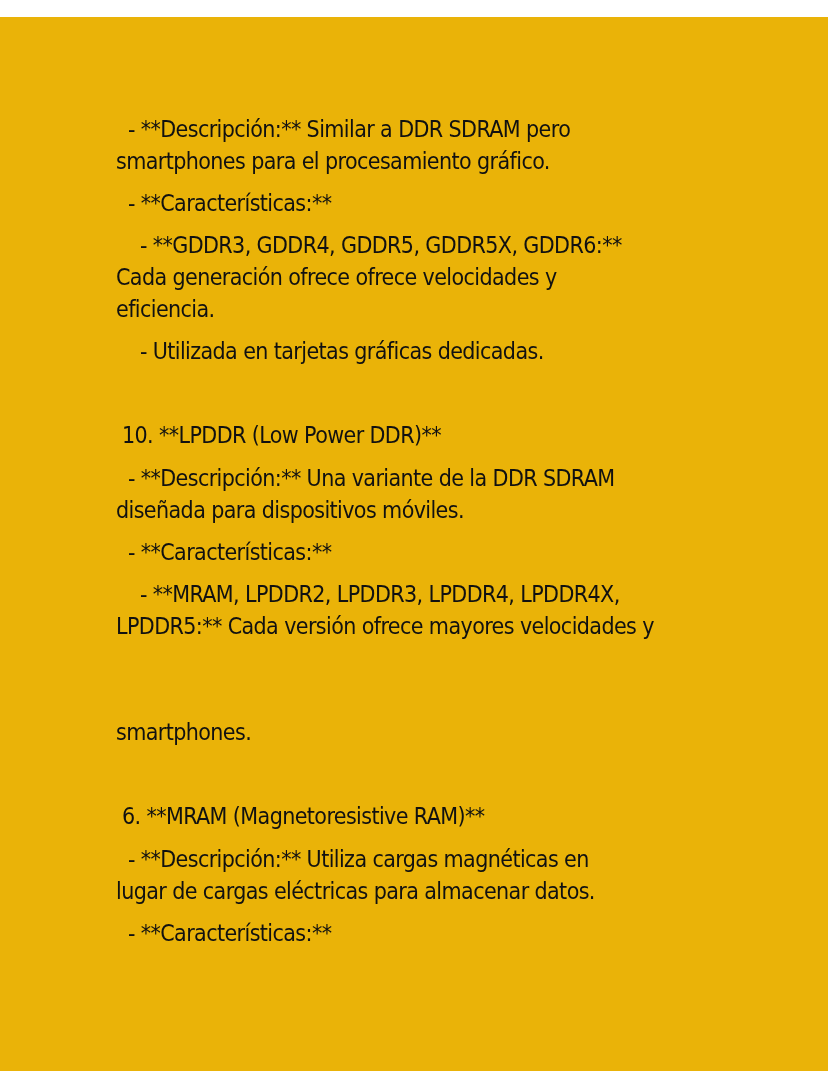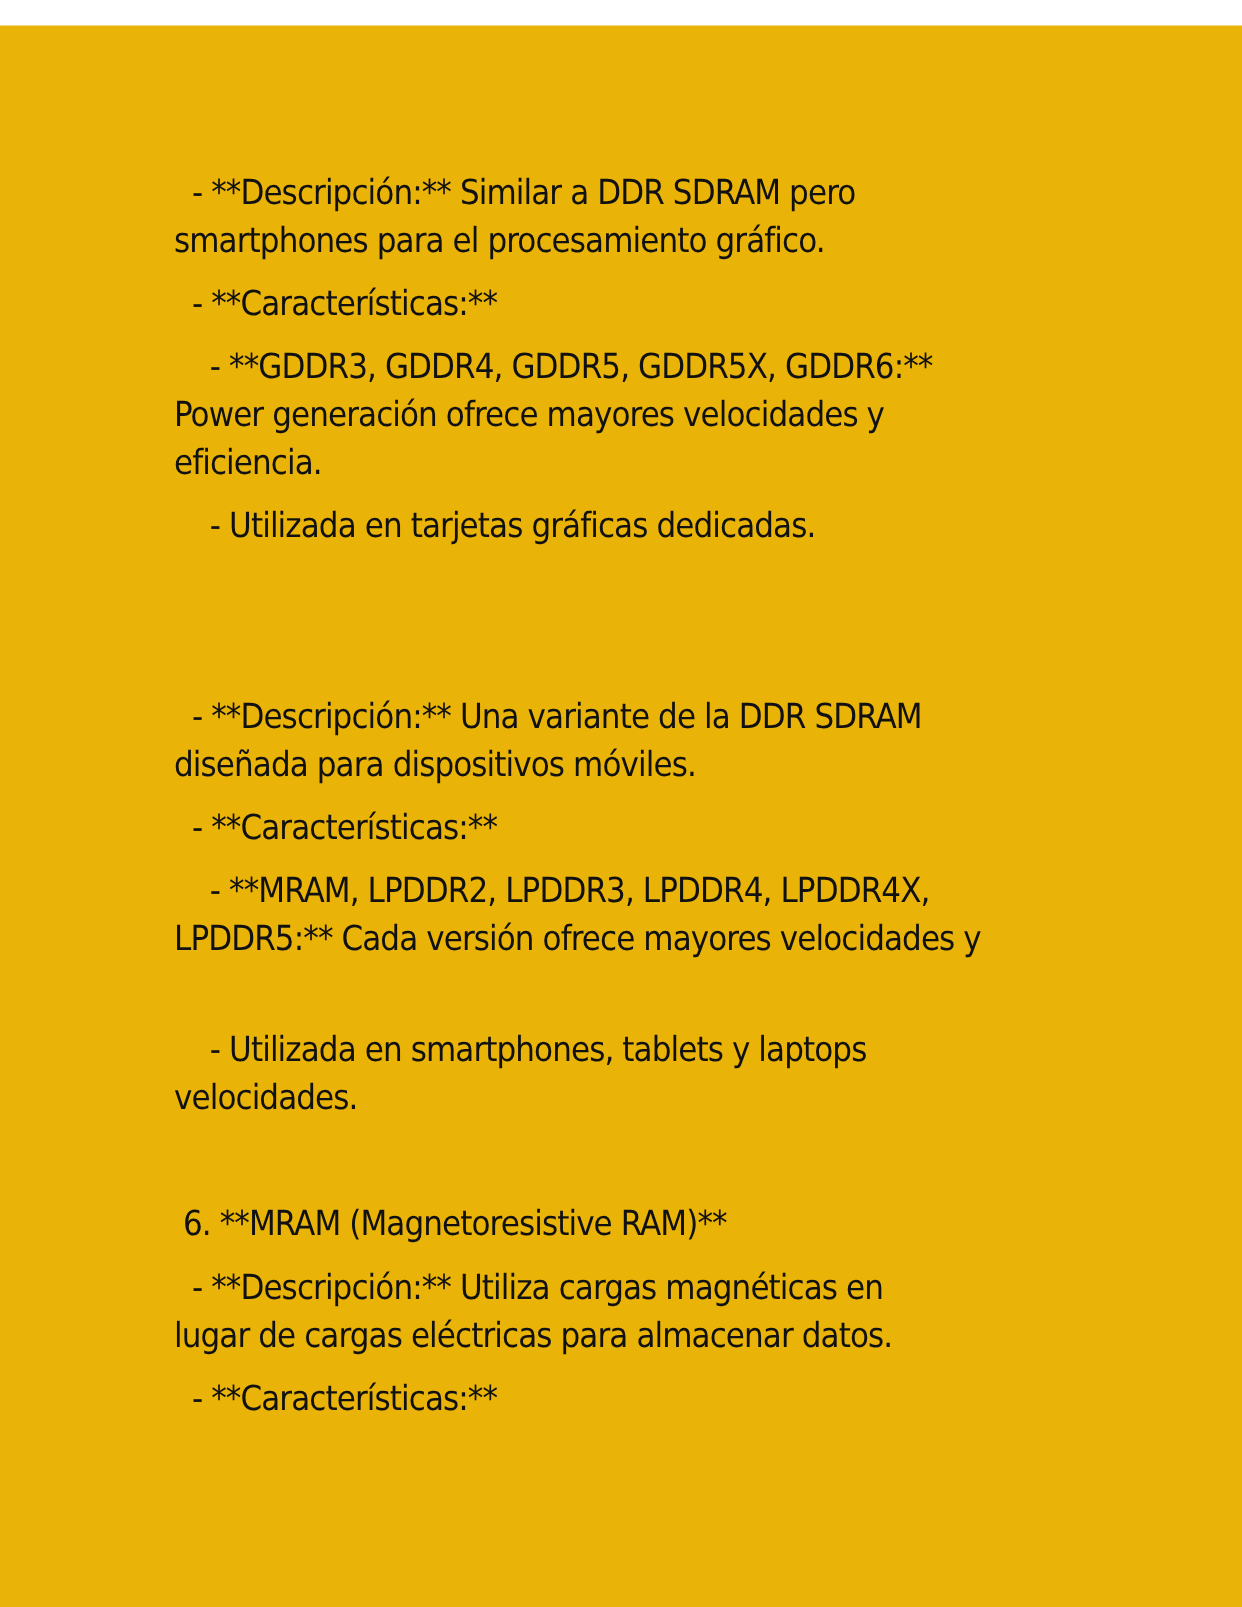--- a/index.html
+++ b/index.html
@@ -32,29 +32,29 @@
     }
   </style>
 </head>
 <body>
 
 <div class="page">
   <div class="line" style="top:96px">  - **Descripción:** Similar a DDR SDRAM pero</div>
   <div class="line" style="top:128px">smartphones para el procesamiento gráfico.</div>
   <div class="line" style="top:170px">  - **Características:**</div>
   <div class="line" style="top:212px">    - **GDDR3, GDDR4, GDDR5, GDDR5X, GDDR6:**</div>
-  <div class="line" style="top:244px">Power generación ofrece mayores velocidades y</div>
+  <div class="line" style="top:244px">Cada generación ofrece ofrece velocidades y</div>
   <div class="line" style="top:276px">eficiencia.</div>
   <div class="line" style="top:318px">    - Utilizada en tarjetas gráficas dedicadas.</div>
 
+  <div class="line" style="top:402px"> 10. **LPDDR (Low Power DDR)**</div>
   <div class="line" style="top:477px">diseñada para dispositivos móviles.</div>
   <div class="line" style="top:445px">  - **Descripción:** Una variante de la DDR SDRAM</div>
   <div class="line" style="top:519px">  - **Características:**</div>
   <div class="line" style="top:561px">    - **MRAM, LPDDR2, LPDDR3, LPDDR4, LPDDR4X,</div>
   <div class="line" style="top:593px">LPDDR5:** Cada versión ofrece mayores velocidades y</div>
-  <div class="line" style="top:667px">    - Utilizada en smartphones, tablets y laptops</div>
-  <div class="line" style="top:699px">velocidades.</div>
+  <div class="line" style="top:699px">smartphones.</div>
 
   <div class="line" style="top:783px"> 6. **MRAM (Magnetoresistive RAM)**</div>
   <div class="line" style="top:826px">  - **Descripción:** Utiliza cargas magnéticas en</div>
   <div class="line" style="top:858px">lugar de cargas eléctricas para almacenar datos.</div>
   <div class="line" style="top:900px">  - **Características:**</div>
 </div>
 
 </body></html>

